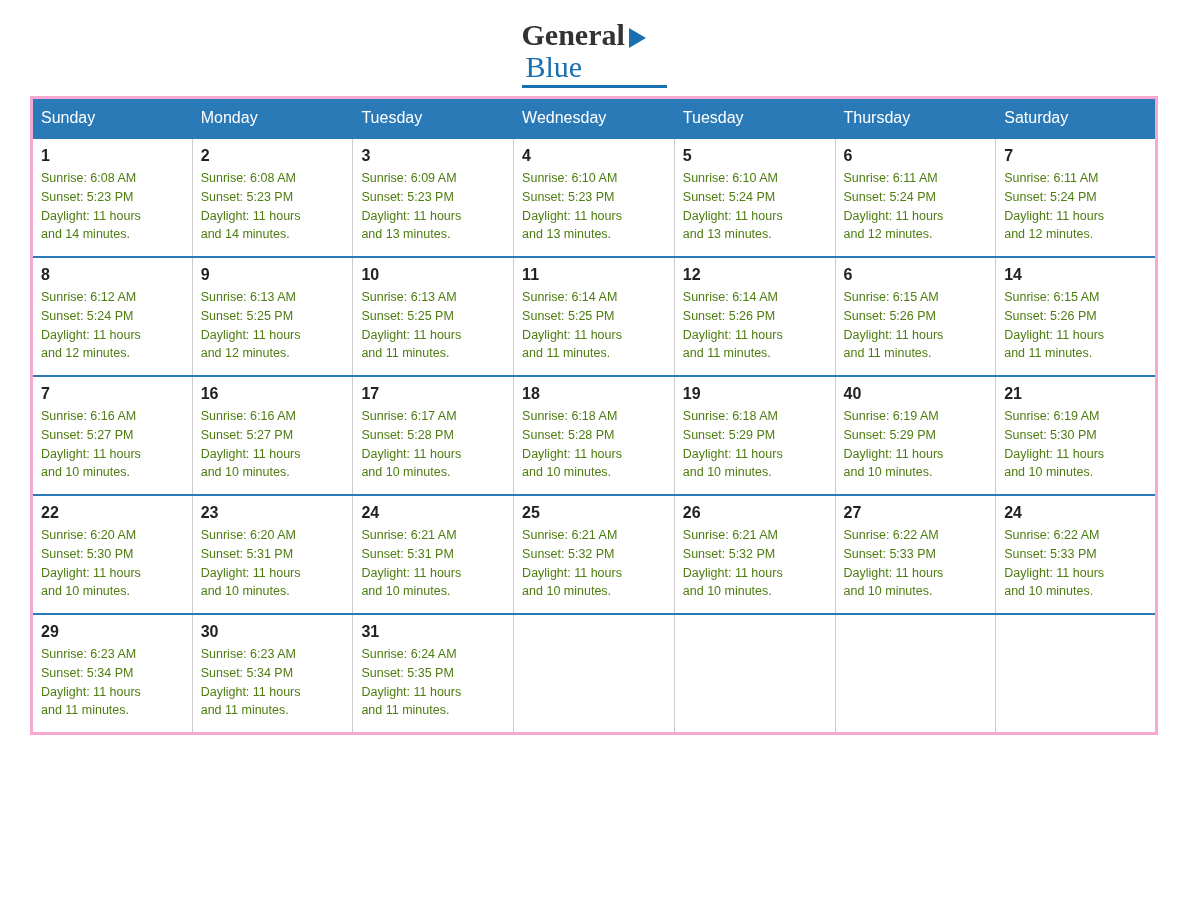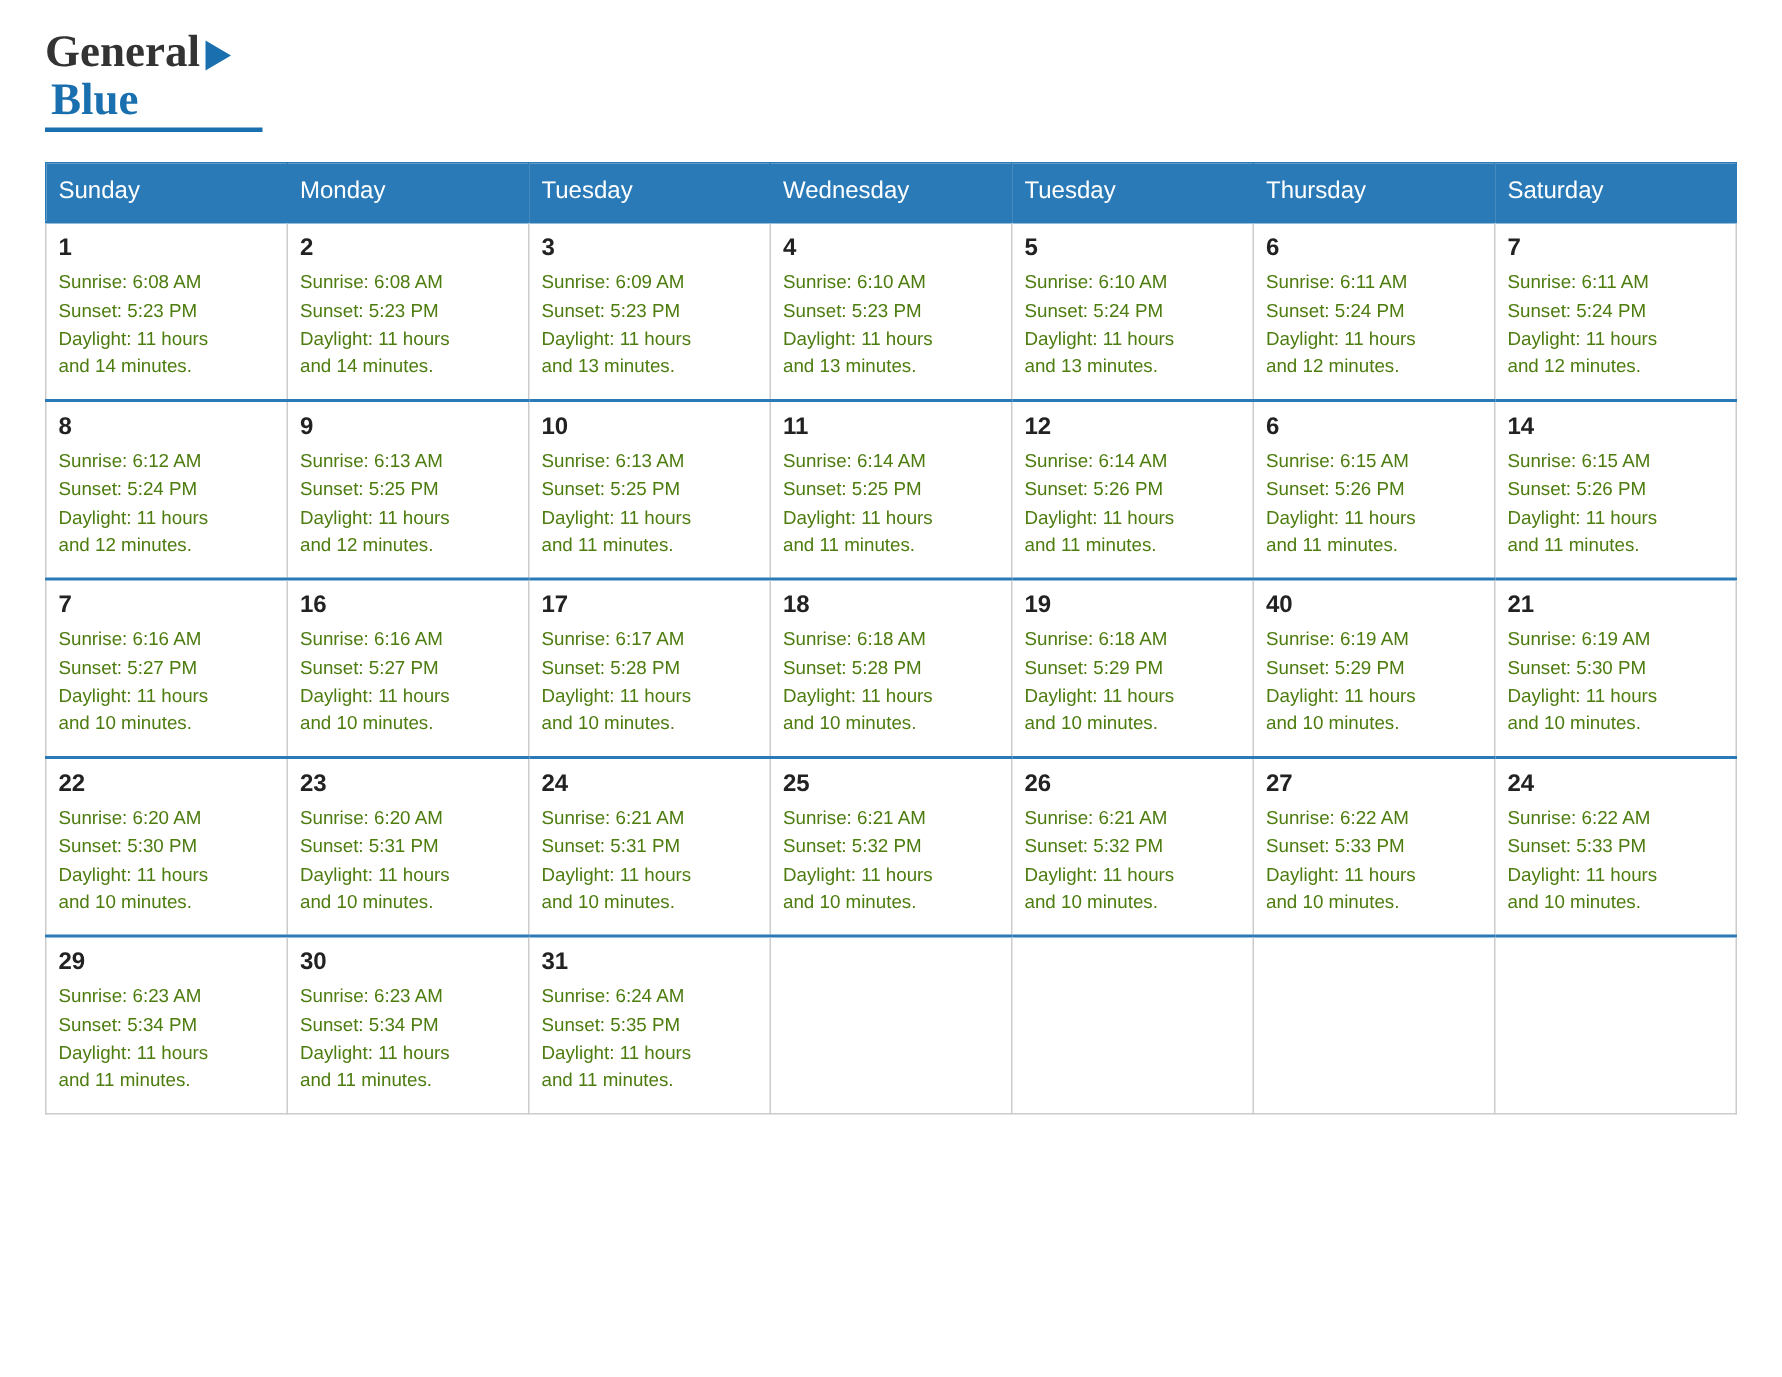--- a/index.html
+++ b/index.html
@@ -5,42 +5,42 @@
     * { margin: 0; padding: 0; box-sizing: border-box; }
     body {
       background: #fff;
       font-family: Arial, sans-serif;
       width: 1188px;
       min-height: 918px;
       padding: 20px 30px;
     }
     .header {
       display: flex;
-      justify-content: flex-start;
+      justify-content: center;
       align-items: flex-start;
-      margin-bottom: 20px;
+      margin-bottom: 8px;
     }
     .title-section {
       text-align: right;
     }
     .month-title {
       font-size: 52px;
       font-weight: normal;
       color: #222;
       line-height: 1.1;
     }
     .location-title {
       font-size: 22px;
       color: #444;
       font-weight: normal;
     }
     .calendar-table {
       width: 100%;
       border-collapse: collapse;
-      border: 1px solid #f9a8d4;
+      border: 3px solid #f9a8d4;
     }
     .calendar-table th {
       background: #2a7ab8;
       color: #fff;
       padding: 10px 8px;
       text-align: left;
       font-size: 16px;
       font-weight: normal;
       border: 1px solid #2a7ab8;
     }
@@ -77,21 +77,21 @@
   </style>
 </head>
 <body>
 
 <div class="header">
   <div class="logo-wrapper">
   <div style="line-height:1;">
     <span style="font-size:30px;font-weight:bold;color:#333;font-family:Georgia,serif;">General</span><span style="display:inline-block;width:0;height:0;border-top:10px solid transparent;border-bottom:10px solid transparent;border-left:17px solid #1a6faf;margin-left:4px;margin-bottom:-3px;"></span>
   </div>
   <div style="line-height:1;margin-top:2px;">
-    <span style="font-size:30px;font-weight:bold;color:#1a6faf;font-family:Georgia,serif;margin-left:4px;">Blue</span>
+    <span style="font-size:30px;font-weight:normal;color:#1a6faf;font-family:Georgia,serif;margin-left:4px;">Blue</span>
   </div>
   <div style="height:3px;background:#1a6faf;margin-top:3px;width:145px;"></div>
 </div>
   <div class="title-section">
     <div class="month-title"></div>
     <div class="location-title"></div>
   </div>
 </div>
 
 <table class="calendar-table">

